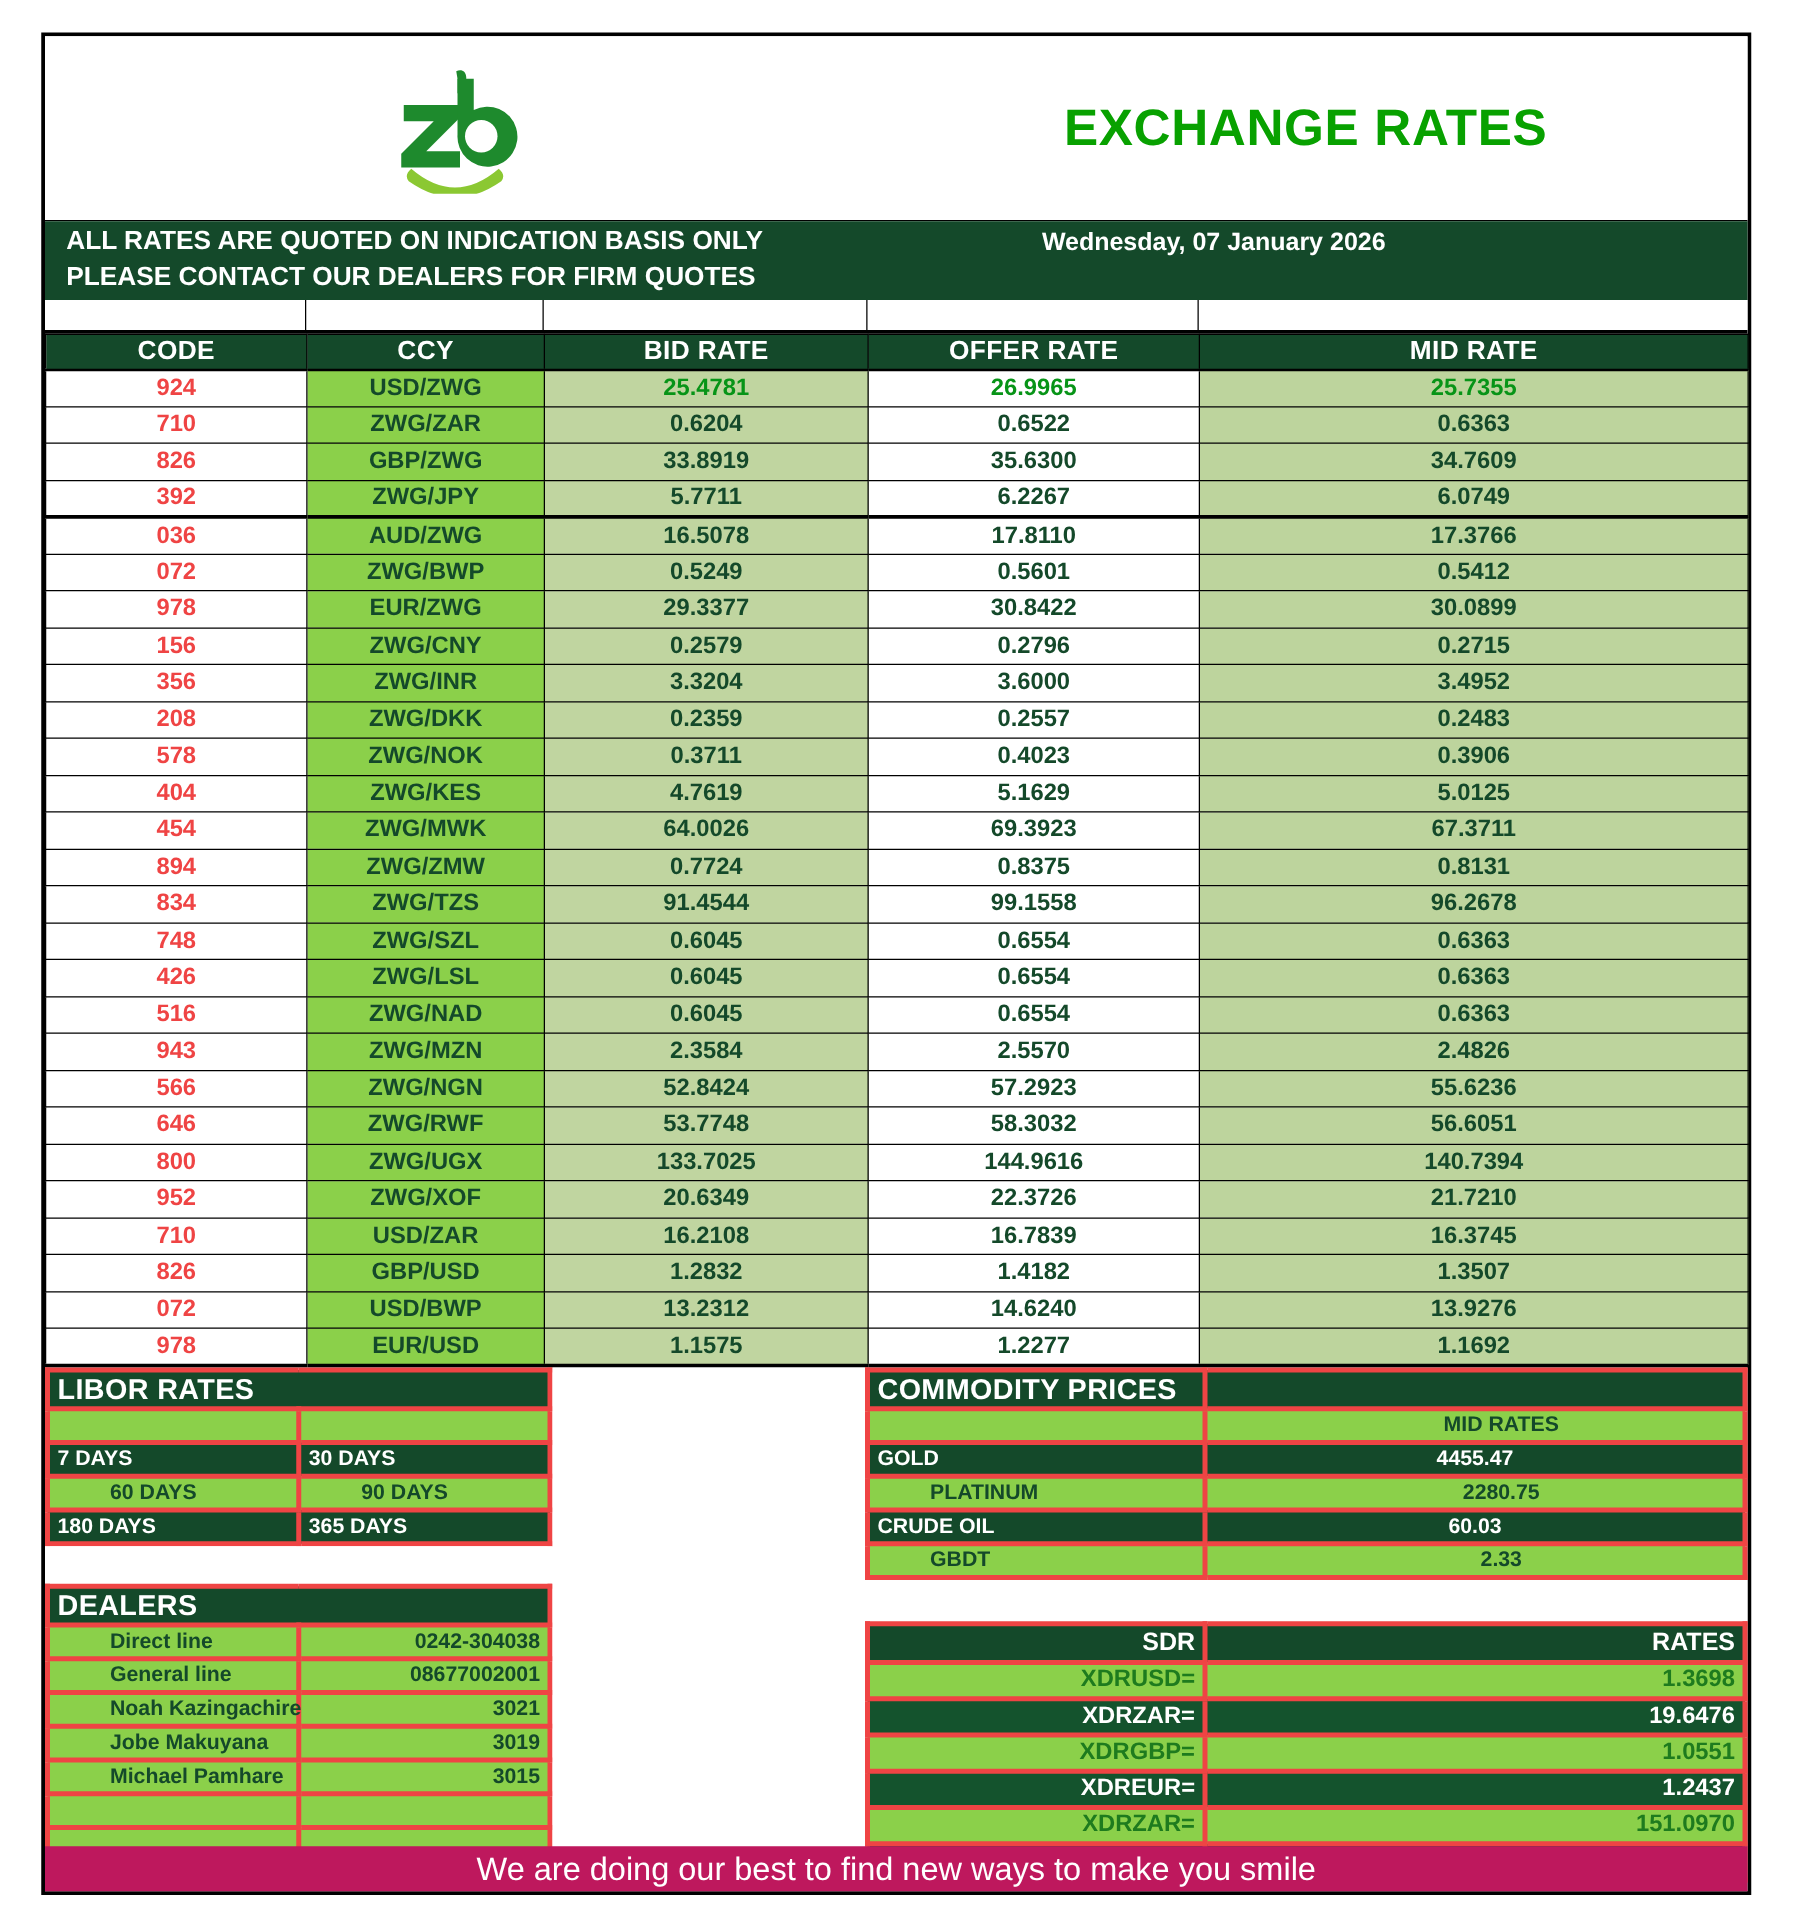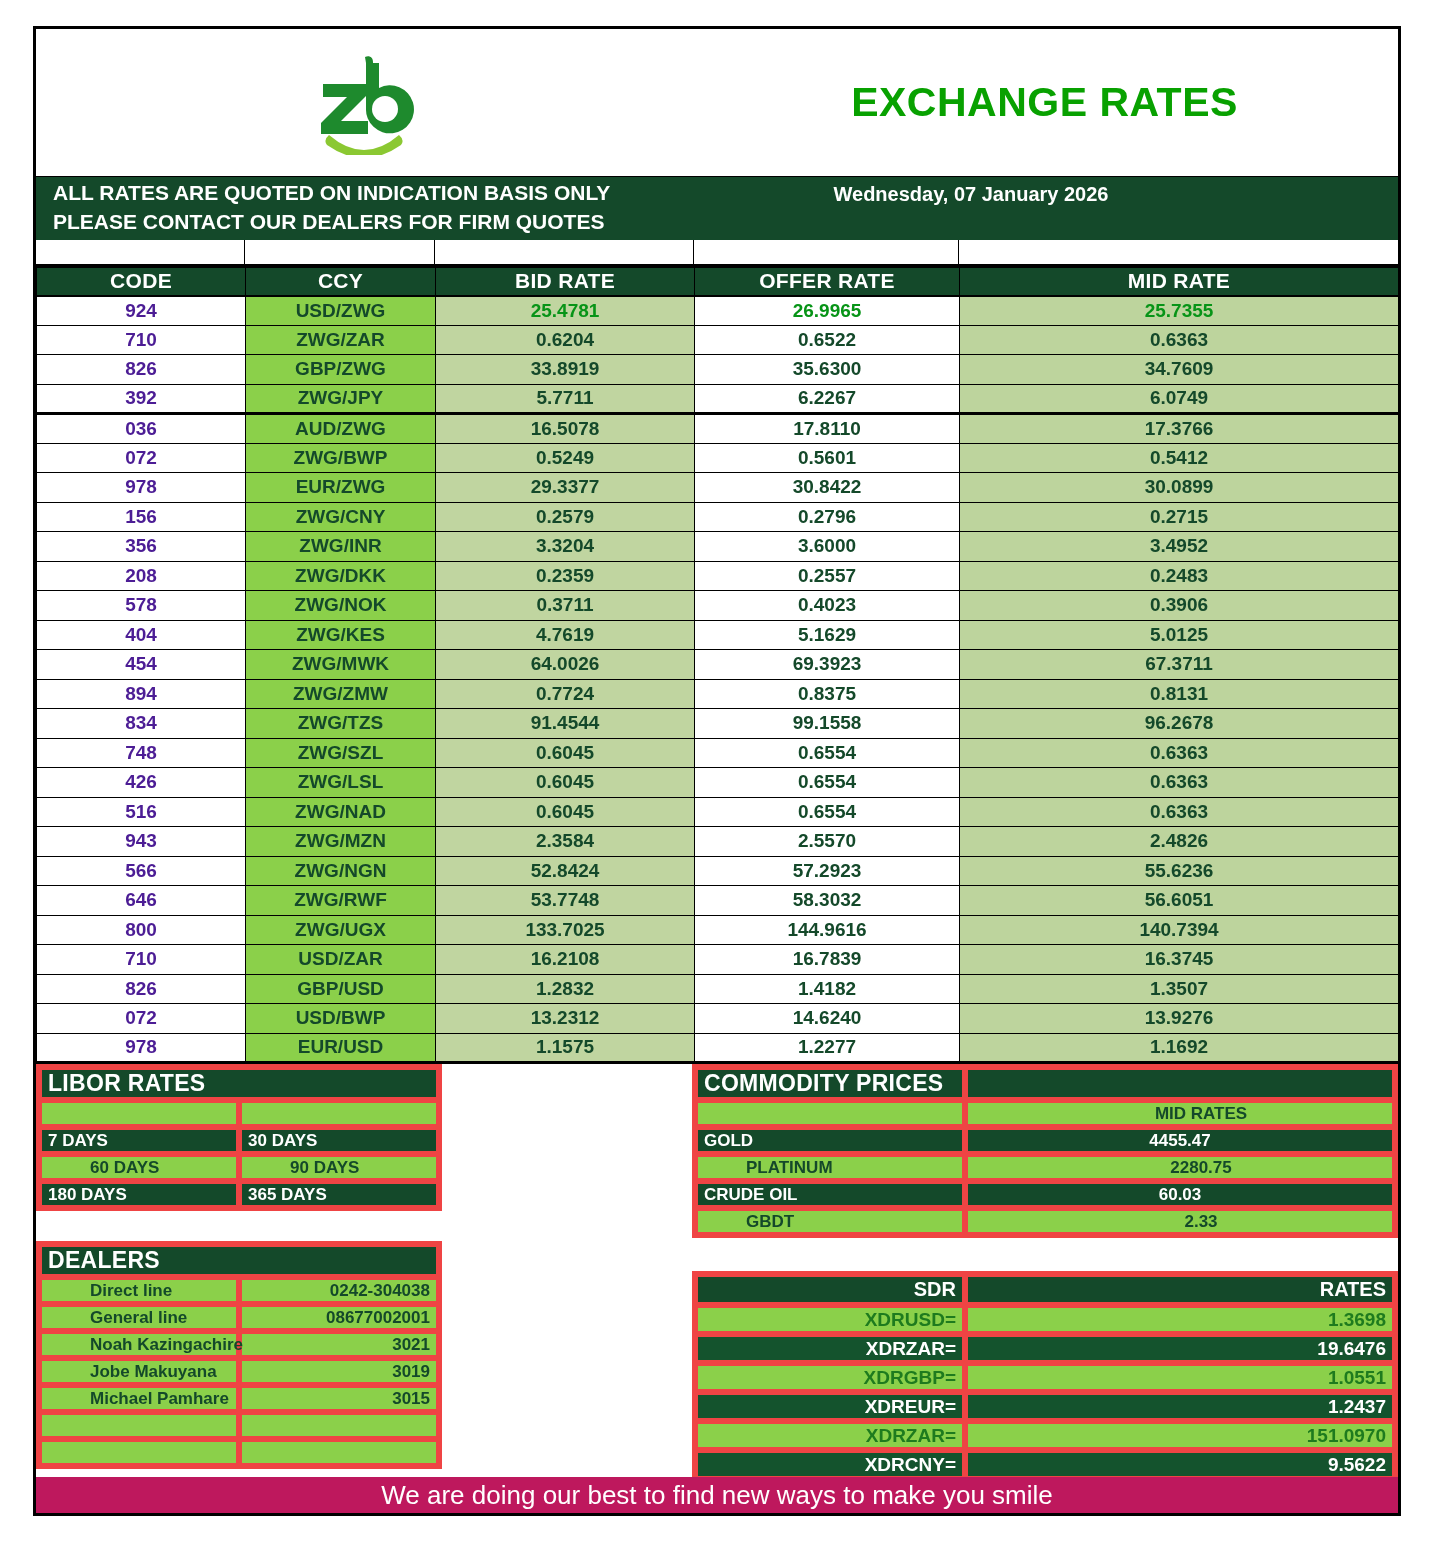--- a/index.html
+++ b/index.html
@@ -132,21 +132,21 @@
     font-size: 21px;
     letter-spacing: 0.3px;
     border-bottom: 2px solid #000000;
   }
   .c-code { width: 209px; }
   .c-ccy  { width: 190px; }
   .c-bid  { width: 259px; }
   .c-off  { width: 265px; }
   .c-mid  { width: 439px; }
 
-  td.code-cell { background: #ffffff; color: #4c1d95; text-align: center; }
+  td.code-cell { background: #ffffff; color: #ef4444; text-align: center; }
   td.ccy-cell  { background: #8BD04A; color: #14492A; }
   td.bid-cell  { background: #C0D5A0; color: #14492A; }
   td.off-cell  { background: #ffffff; color: #14492A; }
   td.mid-cell  { background: #BDD49D; color: #14492A; }
 
   tr.hilite td.bid-cell,
   tr.hilite td.off-cell,
   tr.hilite td.mid-cell { color: #079417; }
 
   tr.groupend td { border-bottom: 3px solid #000000; }
@@ -161,21 +161,21 @@
   .bot-left  { width: 406px; flex: none; }
   .bot-gap   { width: 250px; flex: none; background: #ffffff; }
   .bot-right { flex: 1; }
 
   .subtable {
     width: 100%;
     border-collapse: collapse;
     table-layout: fixed;
   }
   .subtable td {
-    border: 6px solid #ef4444;
+    border: 4px solid #ef4444;
     box-sizing: border-box;
     height: 27px;
     font-size: 17px;
     font-weight: bold;
     padding: 0 6px;
     white-space: nowrap;
     vertical-align: middle;
     margin-left: 28px;
   }
   .sec-title td {
@@ -417,20 +417,27 @@
             <td class="mid-cell">56.6051</td>
           </tr>
           <tr>
             <td class="code-cell">800</td>
             <td class="ccy-cell">ZWG/UGX</td>
             <td class="bid-cell">133.7025</td>
             <td class="off-cell">144.9616</td>
             <td class="mid-cell">140.7394</td>
           </tr>
           <tr>
+            <td class="code-cell">952</td>
+            <td class="ccy-cell">ZWG/XOF</td>
+            <td class="bid-cell">20.6349</td>
+            <td class="off-cell">22.3726</td>
+            <td class="mid-cell">21.7210</td>
+          </tr>
+          <tr>
             <td class="code-cell">710</td>
             <td class="ccy-cell">USD/ZAR</td>
             <td class="bid-cell">16.2108</td>
             <td class="off-cell">16.7839</td>
             <td class="mid-cell">16.3745</td>
           </tr>
           <tr>
             <td class="code-cell">826</td>
             <td class="ccy-cell">GBP/USD</td>
             <td class="bid-cell">1.2832</td>

